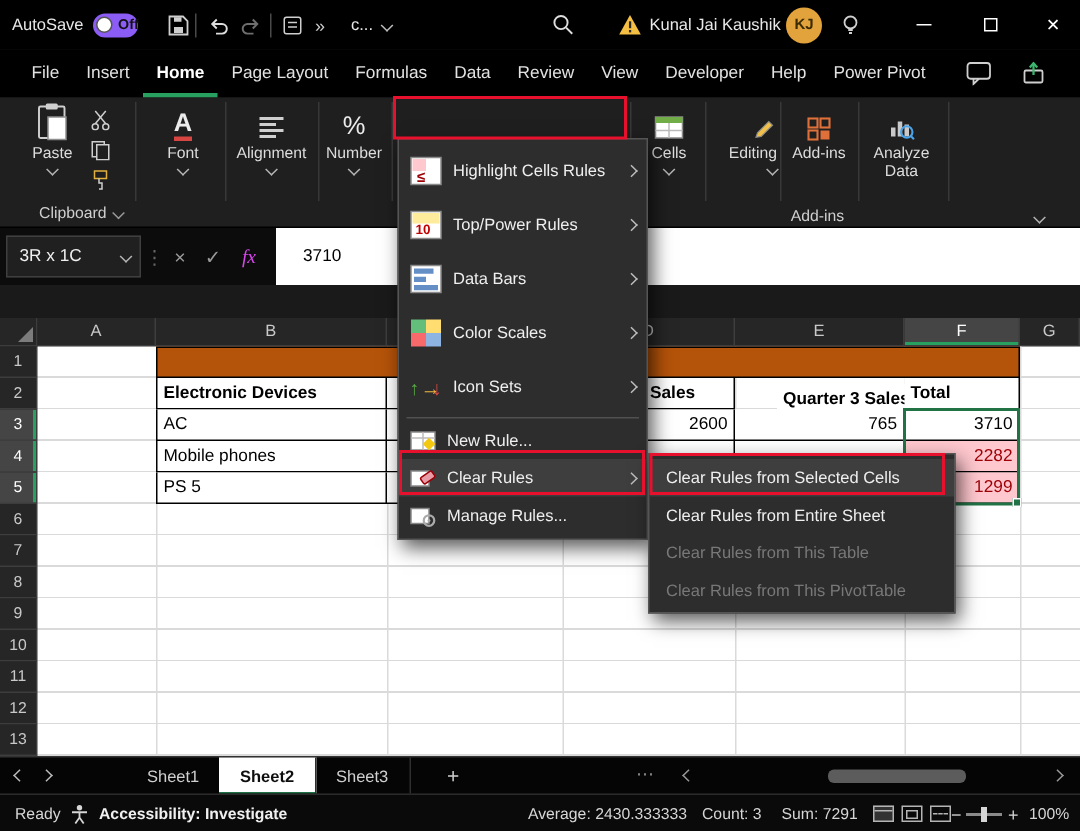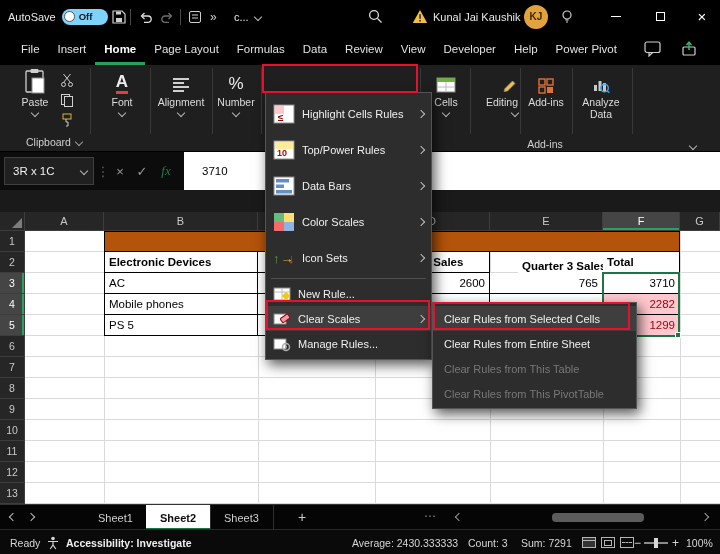--- a/index.html
+++ b/index.html
@@ -4,21 +4,21 @@
 <style>
   * { margin:0; padding:0; box-sizing:border-box; }
   html,body { background:#000; }
   #app { position:relative; width:720px; height:554px; overflow:hidden;
          background:#1a1a1a; font-family:"Liberation Sans", sans-serif; }
   .abs { position:absolute; }
 
   
   .titlebar { position:absolute; left:0; top:0; width:720px; height:33px; background:#000; }
   .tb-item { position:absolute; top:0; height:33px; display:flex; align-items:center; color:#e8e8e8; font-size:11px; }
-  .as-pill { display:inline-flex; align-items:center; background:#7dd3fc; border-radius:9px; height:16px; padding:1px 16px 1px 2px; margin-left:6px; }
+  .as-pill { display:inline-flex; align-items:center; background:#8b5cf6; border-radius:9px; height:16px; padding:1px 0 1px 2px; margin-left:6px; }
   .as-knob { width:11px; height:11px; border-radius:50%; background:#fff; border:1.5px solid #555; margin-right:4px; }
   .as-state { color:#111; font-size:9.5px; font-weight:bold; }
   .vdiv { width:1px; height:16px; background:#4a4a4a; }
   .winbtn { position:absolute; top:0; width:40px; height:33px; display:flex; align-items:center; justify-content:center; color:#fff; }
   .restore-sq { width:9px; height:9px; border:1px solid #fff; }
   .minline { width:10px; height:1px; background:#fff; }
   .avatar { width:24px; height:24px; border-radius:50%; background:#E2A33D; color:#3b2a00; font-size:10px; font-weight:bold; display:flex; align-items:center; justify-content:center; }
 
   
   .menubar { position:absolute; left:0; top:33px; width:720px; height:32px; background:#000; display:flex; align-items:stretch; padding-left:12px; }
@@ -373,21 +373,21 @@
   </div>
 
   <div class="fstrip">
     <div class="namebox">
       <span>3R x 1C</span>
       <span class="chd" style="color:#b5b5b5; margin-left:auto;"></span>
     </div>
     <div class="fbtn" style="left:98px; width:10px; color:#666;">⋮</div>
     <div class="fbtn" style="left:110px; width:20px; color:#9a9a9a;">×</div>
     <div class="fbtn" style="left:132px; width:20px; color:#9a9a9a;">✓</div>
-    <div class="fbtn" style="left:154px; width:24px; color:#15803d; font-style:italic; font-family:'Liberation Serif', serif;">
+    <div class="fbtn" style="left:154px; width:24px; color:#d946ef; font-style:italic; font-family:'Liberation Serif', serif;">
         <span>fx</span>
       </div>
     <div class="finput">
       <span>3710</span>
     </div>
   </div>
 
   <div class="corner">
       <span class="tri"></span>
     </div>
@@ -569,21 +569,21 @@
           <line x1="9" y1="3" x2="9" y2="15" stroke="#bbb"></line>
           <rect x="10" y="8" width="6" height="6" fill="#F2C811" transform="rotate(45 13 11)"></rect>
         </svg>
       <span>New Rule...</span>
     </div>
     <div class="mitem-sm hov">
       <svg width="18" height="18" viewBox="0 0 18 18">
           <rect x="1" y="4" width="12" height="10" fill="#fff" stroke="#888"></rect>
           <rect x="8" y="6" width="9" height="5" rx="1" fill="#E89CA6" stroke="#9C0006" transform="rotate(-35 12 9)"></rect>
         </svg>
-      <span>Clear Scales</span>
+      <span>Clear Rules</span>
       <span class="chr mchev"></span>
     </div>
     <div class="mitem-sm">
       <svg width="18" height="18" viewBox="0 0 18 18">
           <rect x="1" y="4" width="12" height="10" fill="#fff" stroke="#888"></rect>
           <circle cx="13" cy="12" r="3.5" fill="none" stroke="#aaa" stroke-width="1.5"></circle>
           <circle cx="13" cy="12" r="1" fill="#aaa"></circle>
         </svg>
       <span>Manage Rules...</span>
     </div>

